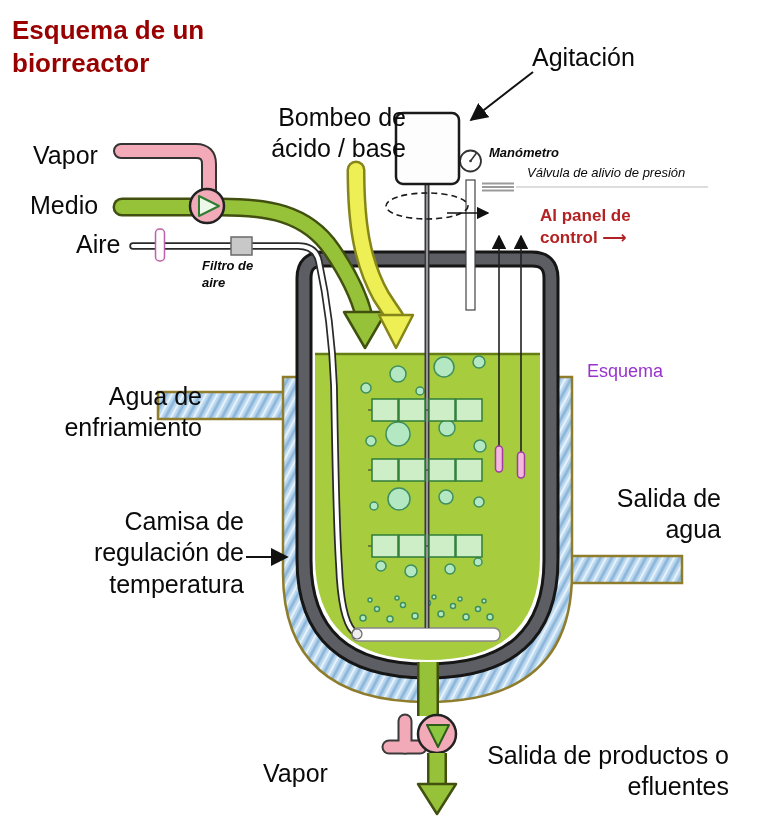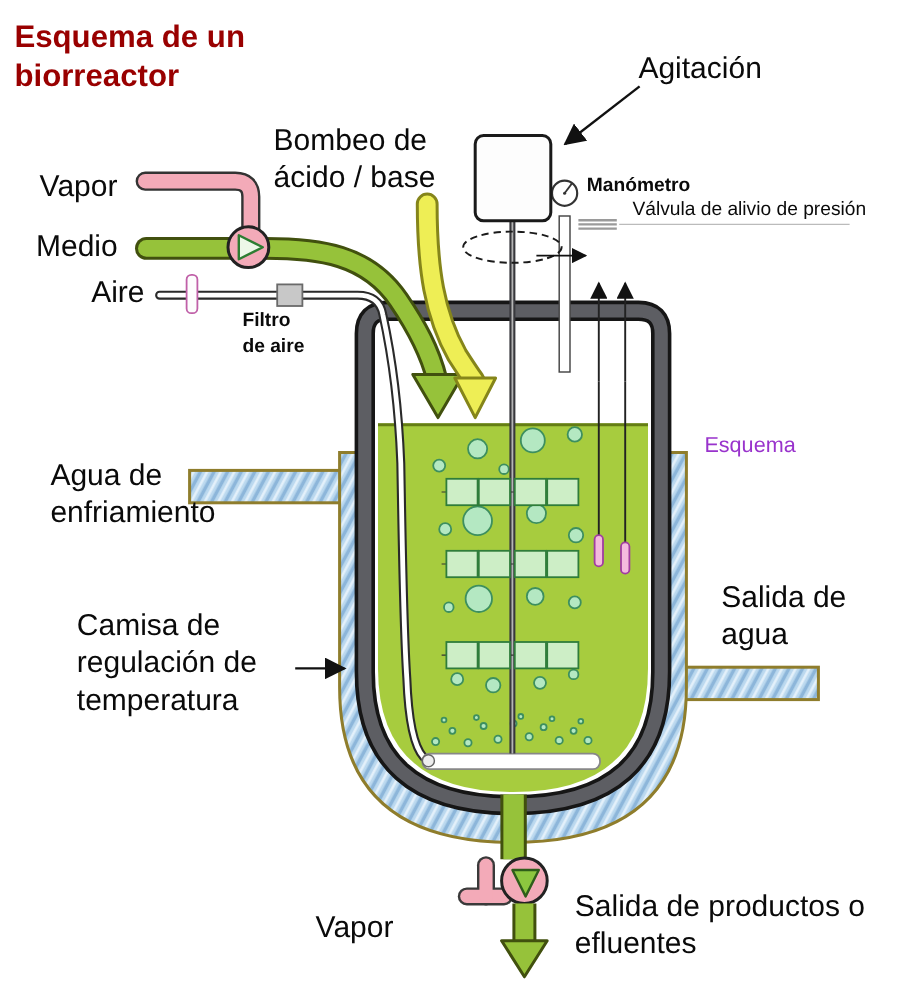--- a/index.html
+++ b/index.html
@@ -2,22 +2,22 @@
 <html style="--title-color: #990000; --control-color: #b22222; --sensors-color: #9933cc; --pipe-pink: #f3aab8; --pipe-green: #96c23a; --pipe-yellow: #eeee55; --liquid: #a7cc3e; --jacket-blue: #bcd9ef; --wall-gray: #5d5e63; --blade-green: #cdeec6; --bubble-green: #b4e8c2;"><head>
 <meta charset="utf-8">
 <style>
   html,body{margin:0;padding:0;background:#fff;}
   .stage{
     position:relative;width:768px;height:823px;background:#ffffff;overflow:hidden;
     font-family:"Liberation Sans","DejaVu Sans",sans-serif;color:#0a0a0a;
   }
   .stage svg{position:absolute;left:0;top:0;}
   .lbl{position:absolute;line-height:1.25;}
-  .big{font-size:25px;}
-  .small{font-size:16px;}
+  .big{font-size:25px;text-align:right;}
+  .small{font-size:13px;font-style:italic;}
   .nowrap{white-space:nowrap;}
   .b{font-weight:bold;}
   .title{font-size:26px;font-weight:bold;color:var(--title-color,#990000);line-height:1.25;}
   .control{color:var(--control-color,#bb2222);font-weight:bold;font-size:17px;line-height:1.3;}
   .sensors{color:var(--sensors-color,#9933cc);font-size:18px;}
 </style>
 </head>
 <body>
 
 <div class="stage">
@@ -198,20 +198,21 @@
 
   <div class="lbl title" style="left:12px;top:14px;width:270px;">Esquema de un biorreactor</div>
   <div class="lbl big nowrap" style="left:532px;top:42px;">Agitación</div>
   <div class="lbl big" style="left:228px;top:102px;width:178px;">Bombeo de ácido / base</div>
   <div class="lbl big nowrap" style="left:33px;top:140px;">Vapor</div>
   <div class="lbl big nowrap" style="left:30px;top:190px;">Medio</div>
   <div class="lbl big nowrap" style="left:76px;top:229px;">Aire</div>
   <div class="lbl small b" style="left:202px;top:258px;width:54px;line-height:1.3;">Filtro de aire</div>
   <div class="lbl small b nowrap" style="left:489px;top:145px;">Manómetro</div>
   <div class="lbl small nowrap" style="left:527px;top:165px;">Válvula de alivio de presión</div>
+  <div class="lbl control" style="left:540px;top:205px;width:130px;">Al panel de control ⟶</div>
   <div class="lbl sensors nowrap" style="left:587px;top:360px;">Esquema</div>
   <div class="lbl big" style="left:42px;top:381px;width:160px;">Agua de enfriamiento</div>
   <div class="lbl big" style="left:64px;top:506px;width:180px;">Camisa de regulación de temperatura</div>
   <div class="lbl big" style="left:601px;top:483px;width:120px;">Salida de agua</div>
   <div class="lbl big nowrap" style="left:263px;top:758px;">Vapor</div>
   <div class="lbl big" style="left:479px;top:740px;width:250px;">Salida de productos o efluentes</div>
 
 </div>
 
 </body></html>

